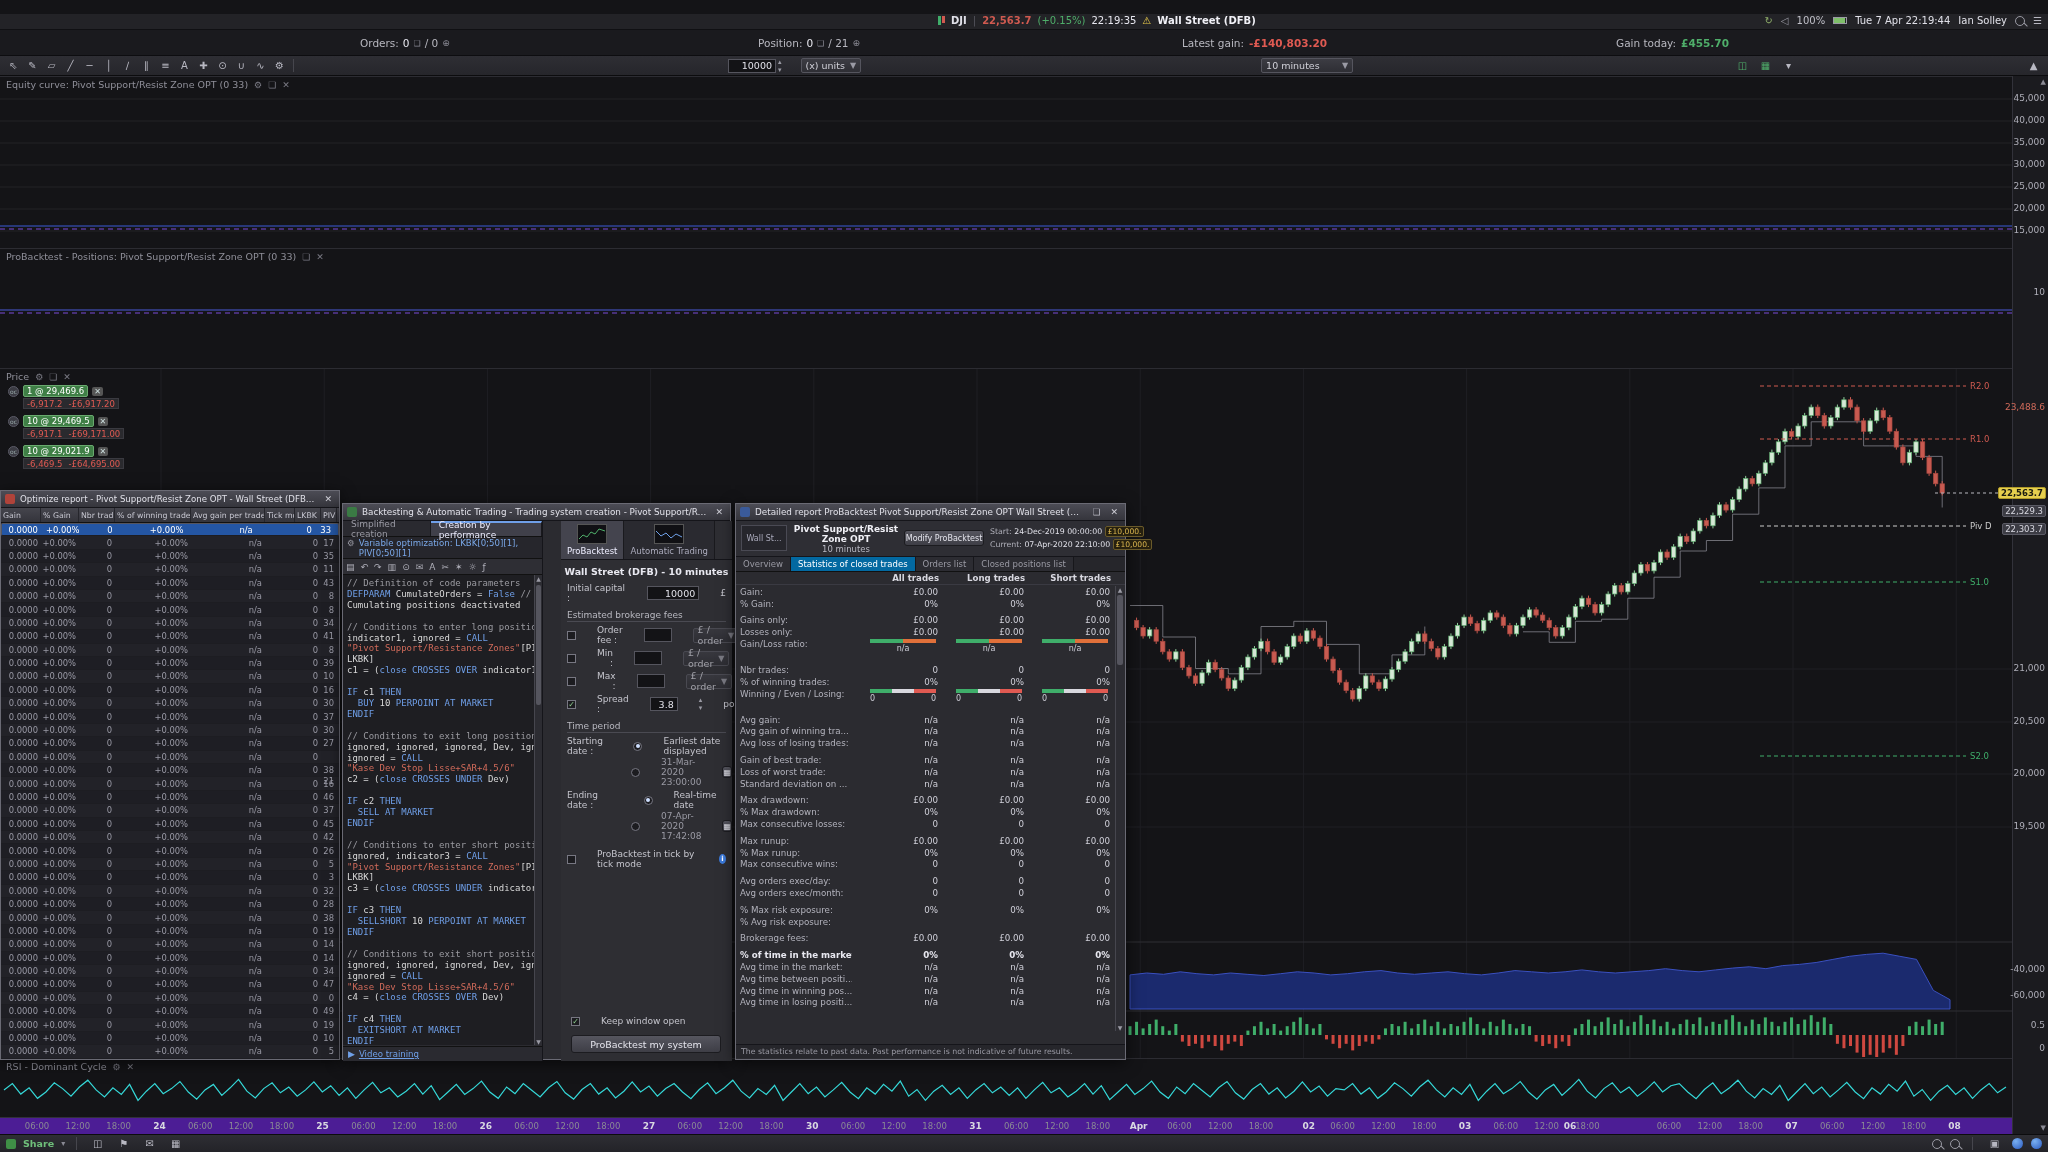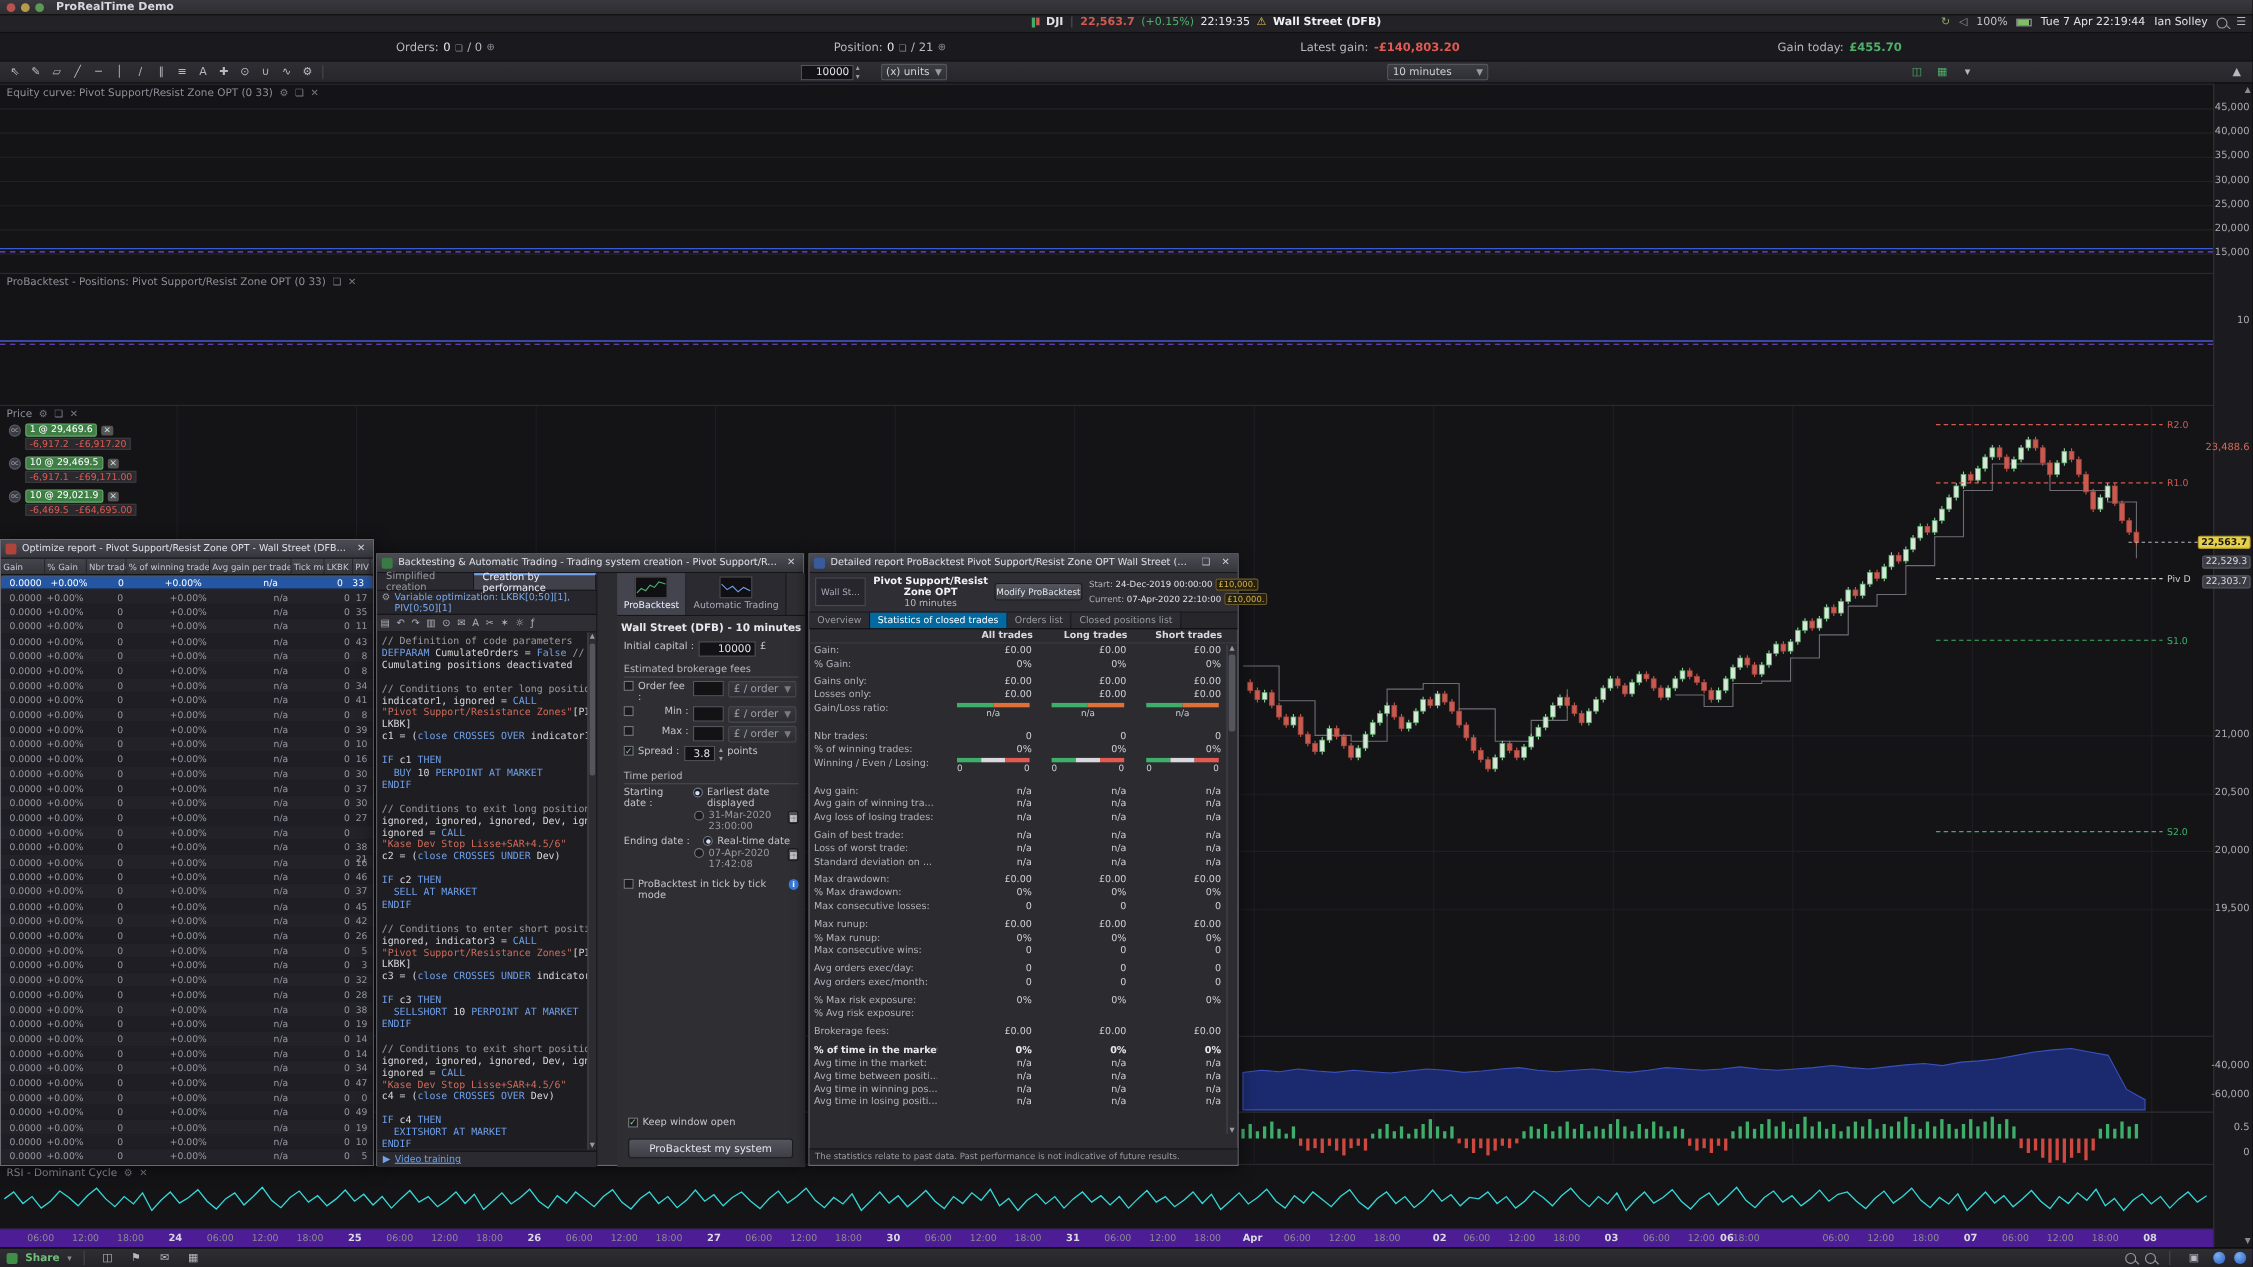--- a/index.html
+++ b/index.html
@@ -52,21 +52,21 @@
 .codearea{background:#1e1e22;font-family:"DejaVu Sans Mono","Liberation Mono",monospace;font-size:9px;line-height:10.9px;color:#d8d8d8;padding:3px 4px;overflow:hidden;position:relative;}
 .ckw{color:#6f9fe8;}
 .cstr{color:#d06a5a;}
 .ccom{color:#9a9aa0;}
 .sb{position:absolute;background:#2c2c32;border-left:1px solid #46464e;}
 .sb .thumb{position:absolute;left:1px;right:1px;background:#55555e;border-radius:2px;}
 .sb .ar{position:absolute;left:0;right:0;text-align:center;font-size:6px;color:#9a9aa4;}
 
 .bt-right{background:#2e2e33;font-size:9px;color:#c4c4cc;}
 .bt-sec{margin:7px 6px 3px;color:#b8b8c0;border-bottom:1px solid #4a4a52;padding-bottom:1px;font-size:9px;}
-.bt-row{display:flex;align-items:flex-start;gap:4px;margin:3px 6px;}
+.bt-row{display:flex;align-items:center;gap:21px;margin:3px 6px;}
 .cbx{width:9px;height:9px;border:1px solid #777782;background:#1c1c20;display:inline-flex;align-items:center;justify-content:center;font-size:8px;color:#8fd08f;flex:none;}
 .rad{width:9px;height:9px;border:1px solid #777782;border-radius:50%;background:#1c1c20;display:inline-flex;align-items:center;justify-content:center;flex:none;}
 .rad.on::after{content:"";width:4px;height:4px;border-radius:50%;background:#cfe0ff;}
 .btn{background:linear-gradient(#55555e,#3e3e46);border:1px solid #1c1c20;border-radius:3px;color:#e4e4ec;display:inline-flex;align-items:center;justify-content:center;cursor:default;}
 .minichart{width:30px;height:20px;background:#101014;border:1px solid #555;}
 .bt-tab{display:flex;flex-direction:column;align-items:center;gap:2px;padding:3px 6px;background:#2a2a30;border-right:1px solid #1a1a1e;font-size:8.5px;color:#aab;}
 .bt-tab.on{background:#44444e;color:#eef;}
 
 .rep-tabs{display:flex;height:15px;background:#26262b;border-bottom:1px solid #111;}
 .rep-tab{padding:0 7px;display:inline-flex;align-items:center;font-size:8.5px;color:#9a9aa4;border-right:1px solid #17171b;background:#2c2c32;}
@@ -88,26 +88,20 @@
 .mag::after{content:"";position:absolute;width:5px;height:1.4px;background:#9a9aa4;transform:rotate(45deg);right:-4px;bottom:-1px;}
 .bluedot{width:11px;height:11px;border-radius:50%;background:radial-gradient(circle at 35% 30%,#7ab0f0,#2a5ac0);display:inline-block;}
 .infoic{width:10px;height:10px;border-radius:50%;background:#3a78d8;color:#fff;font-size:7px;display:inline-flex;align-items:center;justify-content:center;font-weight:bold;}
 .goldbadge{color:#d8b44e;border:1px solid #6a5a2a;background:#26200f;padding:0 2px;border-radius:2px;font-size:7.6px;}
 </style>
 </head>
 <body>
 
 <div id="root">
 
-  <div class="titlebar abs" style="left:0;top:0;width:2048px;height:14px">
-    <span class="dot" style="background:#b8524c"></span>
-    <span class="dot" style="background:#b89a4c"></span>
-    <span class="dot" style="background:#5a9a52"></span>
-    <span class="apptitle">ProRealTime Demo</span>
-  </div>
 
   <div class="menurow abs" style="left:0;top:14px;width:2048px;height:16px">
     <div class="abs" style="left:938px;top:1px;display:flex;align-items:center;gap:6px">
       <span style="display:inline-flex;gap:1px">
         <span style="width:3px;height:9px;background:#3fae6a"></span>
           <span style="width:3px;height:7px;background:#d05a50"></span>
       </span>
       <span style="font-weight:bold;color:#e0e0e8">DJI</span>
       <span style="color:#55555e">|</span>
       <span style="color:#d05a50;font-weight:bold">22,563.7</span>

